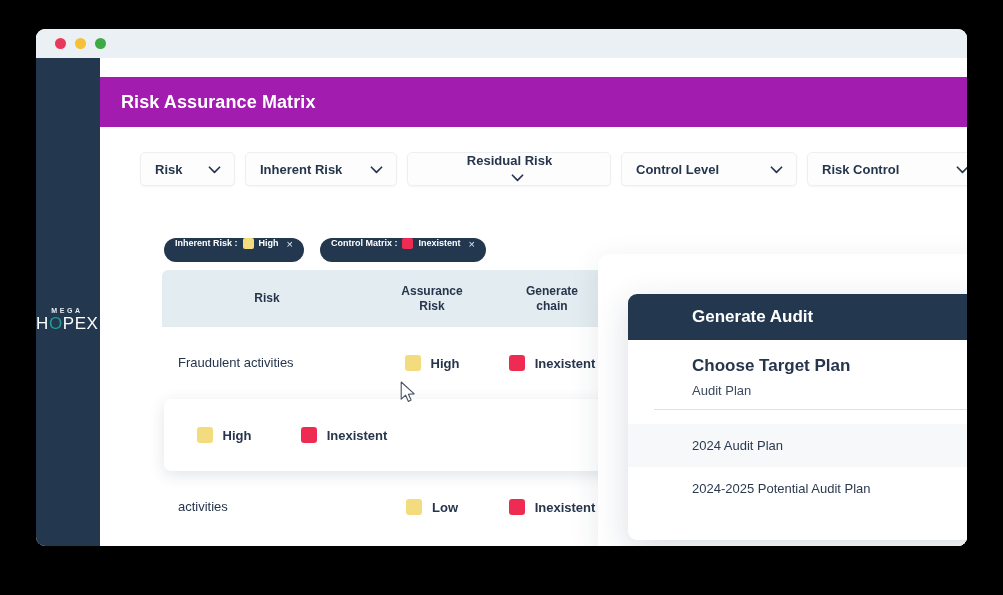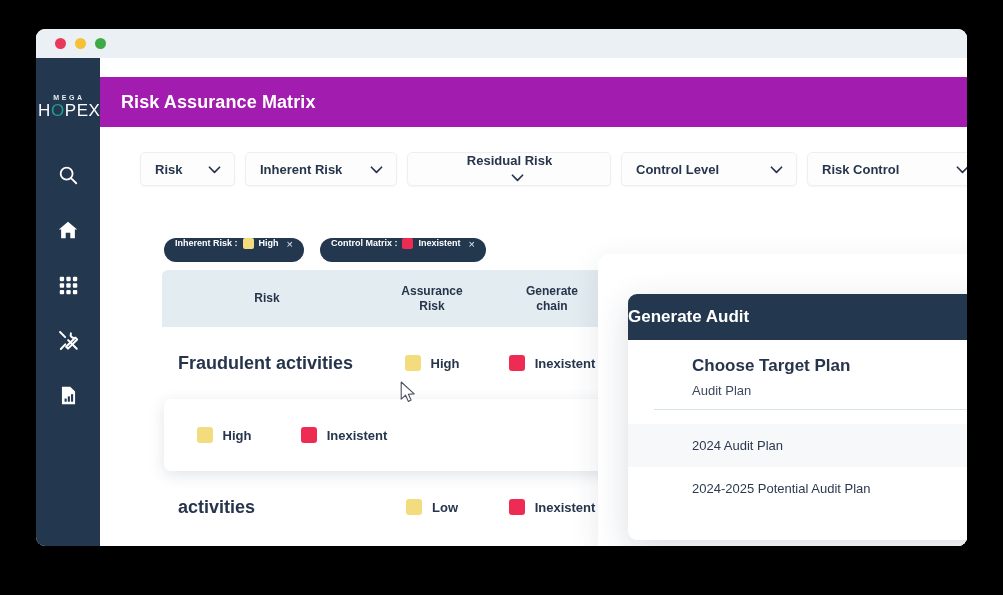--- a/index.html
+++ b/index.html
@@ -35,21 +35,21 @@
   .dot { width: 11px; height: 11px; border-radius: 50%; }
   .dot.red { background: #e8395c; }
   .dot.yellow { background: #f4c138; }
   .dot.green { background: #3fa946; }
 
   
   .sidebar {
     position: absolute; left: 0; top: 29px;
     width: 64px; height: 488px;
     background: #23374f;
-    display: flex; flex-direction: column; align-items: center;
+    display: flex; flex-direction: row; align-items: center;
   }
   .logo {
     margin-top: 35px;
     width: 60px;
     text-align: center;
     user-select: none;
   }
   .logo-mega {
     font-size: 7px; letter-spacing: 2.6px; color: #e8eef4;
     font-weight: 600; line-height: 9px; margin-left: 2px;
@@ -158,21 +158,21 @@
     border-radius: 7px;
     box-shadow: 0 4px 16px rgba(24,48,78,0.13);
     position: relative; z-index: 3;
     margin-left: 2px;
     width: 803px;
   }
   .cell-risk {
     width: 210px;
     padding-left: 16px;
     box-sizing: border-box;
-    font-size: 18px; font-weight: 700; color: #26354c;
+    font-size: 13px; font-weight: 400; color: #26354c;
     line-height: 18px;
   }
   .cell-val {
     width: 120px;
     display: flex; align-items: center; justify-content: center;
     gap: 10px;
     font-size: 13px; font-weight: 700; color: #26354c;
   }
   .swatch { width: 16px; height: 16px; border-radius: 3px; flex: 0 0 auto; }
 
@@ -198,20 +198,21 @@
     overflow: hidden;
     z-index: 20;
   }
   .modal-header {
     height: 46px;
     background: #23374f;
     display: flex; align-items: center;
   }
   .modal-title {
     color: #ffffff; font-size: 17px; font-weight: 700;
+    margin-left: 64px;
   }
   .modal-body { padding: 14px 0 0 0; }
   .modal-section-title {
     font-size: 17px; font-weight: 700; color: #26354c;
     margin: 2px 0 0 64px;
   }
   .modal-sub {
     font-size: 13px; color: #3d4a5e; font-weight: 400;
     margin: 7px 0 0 64px;
   }

